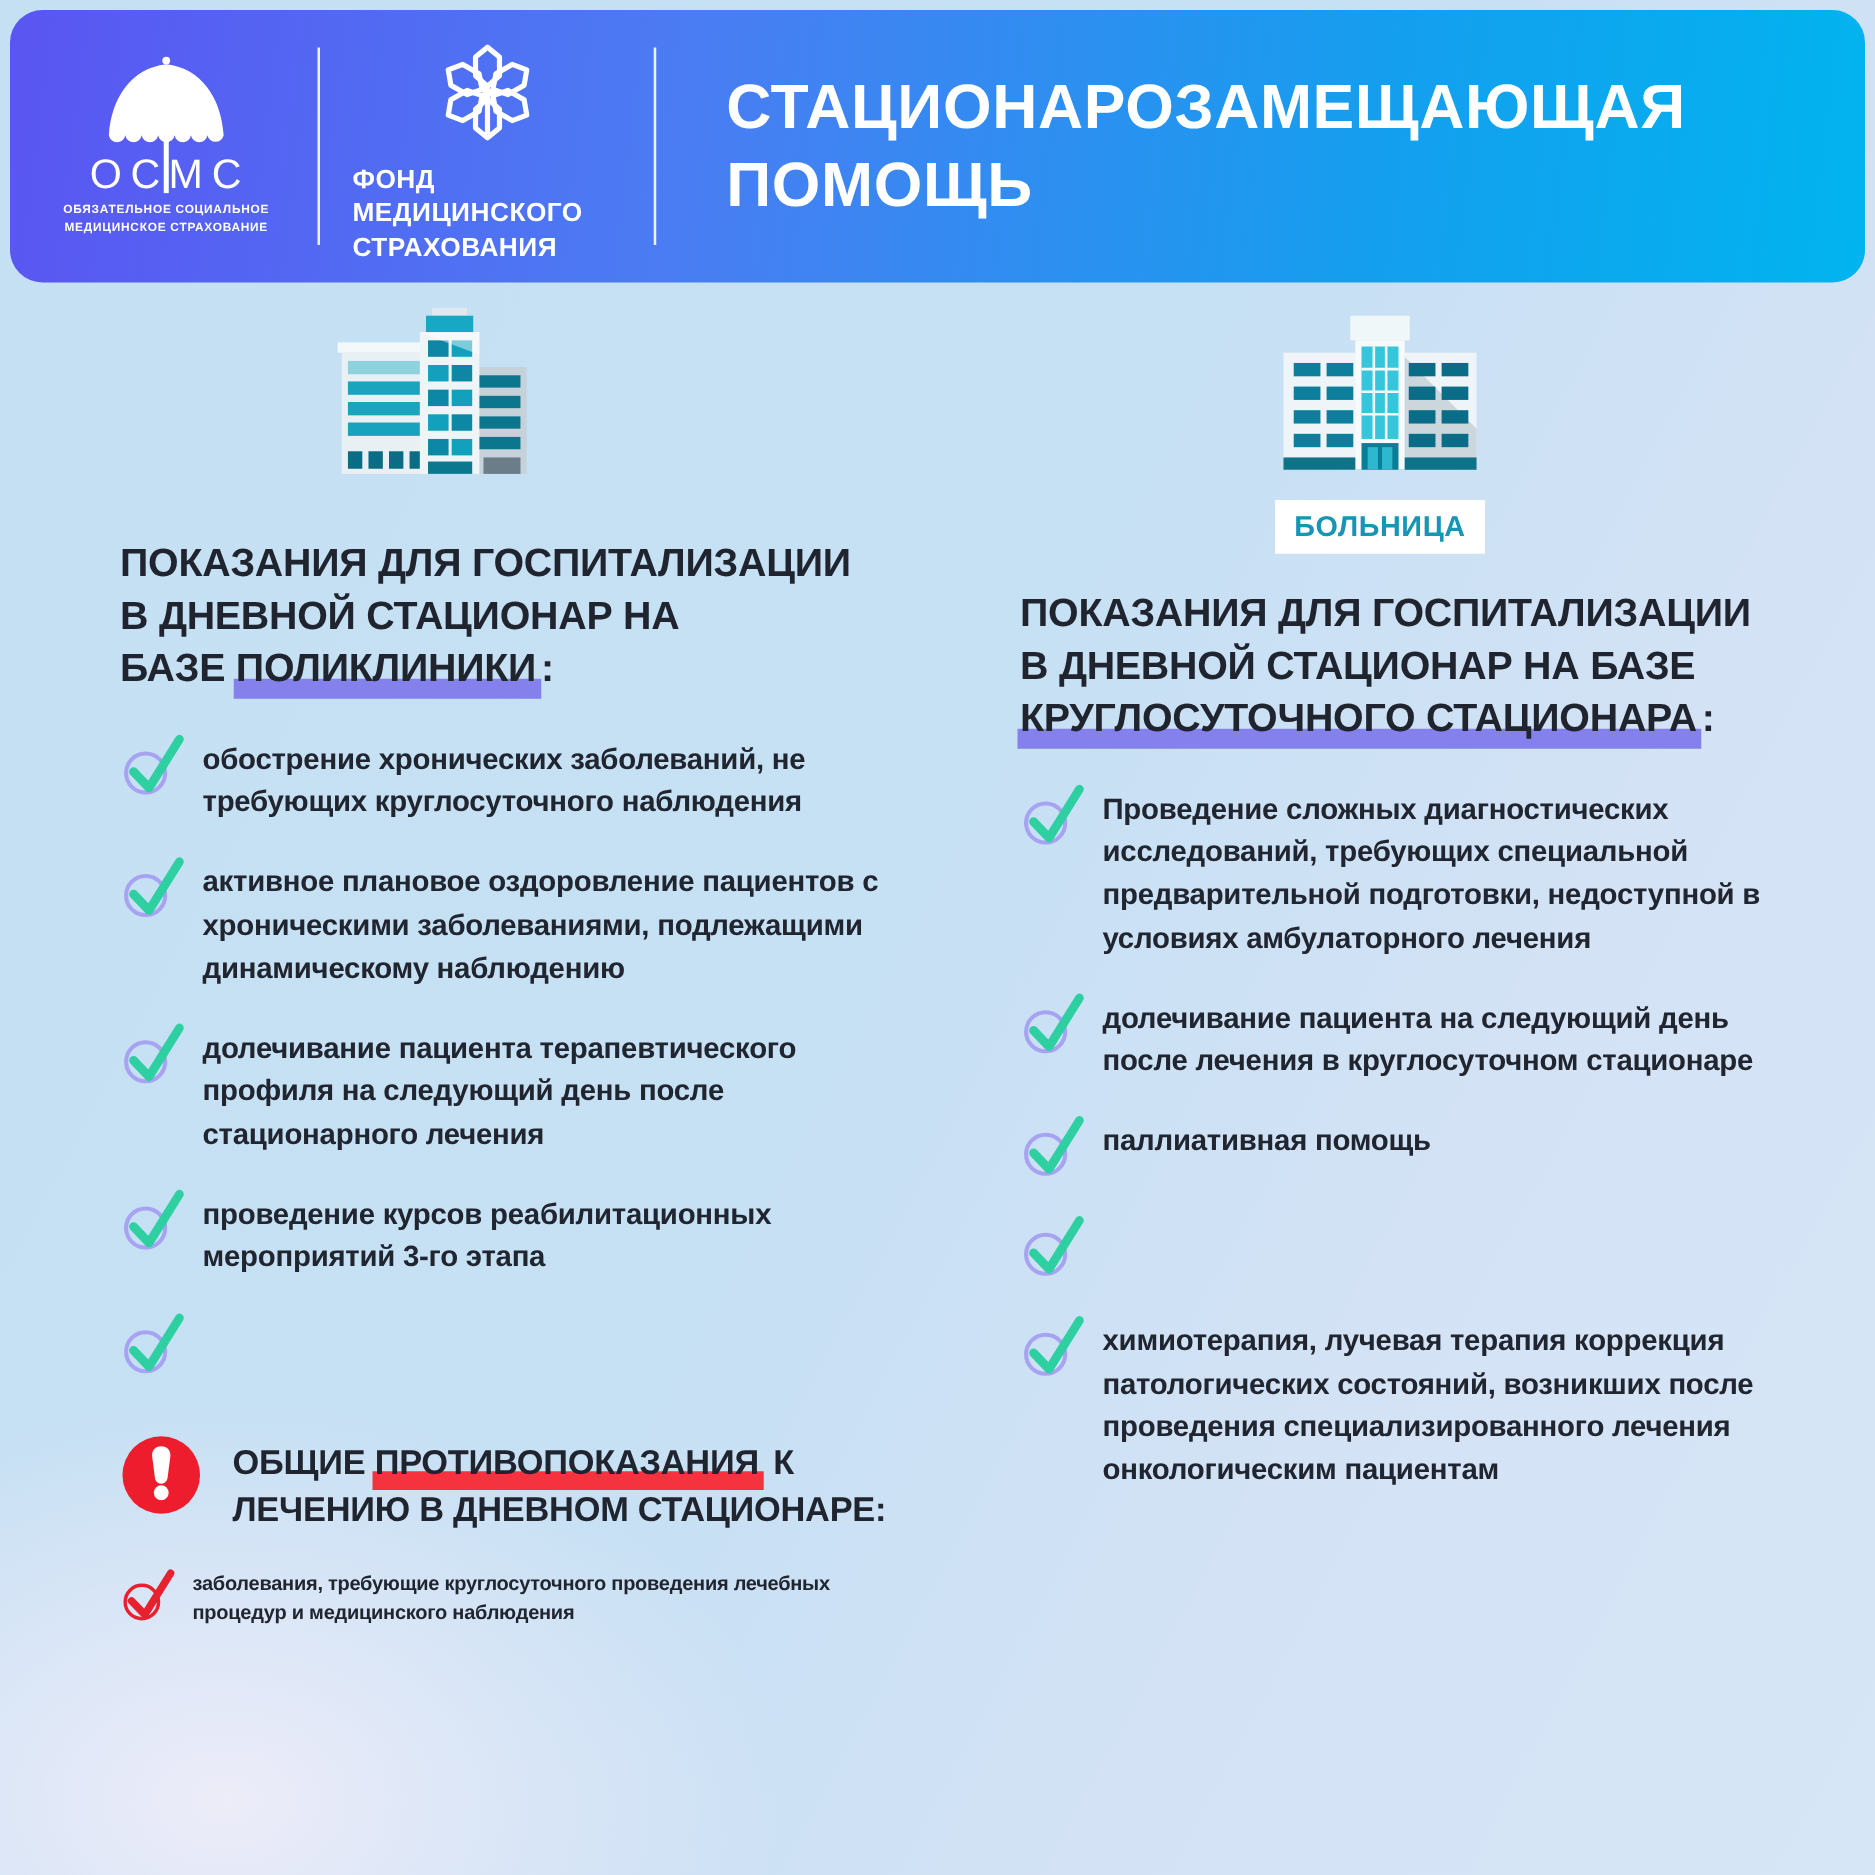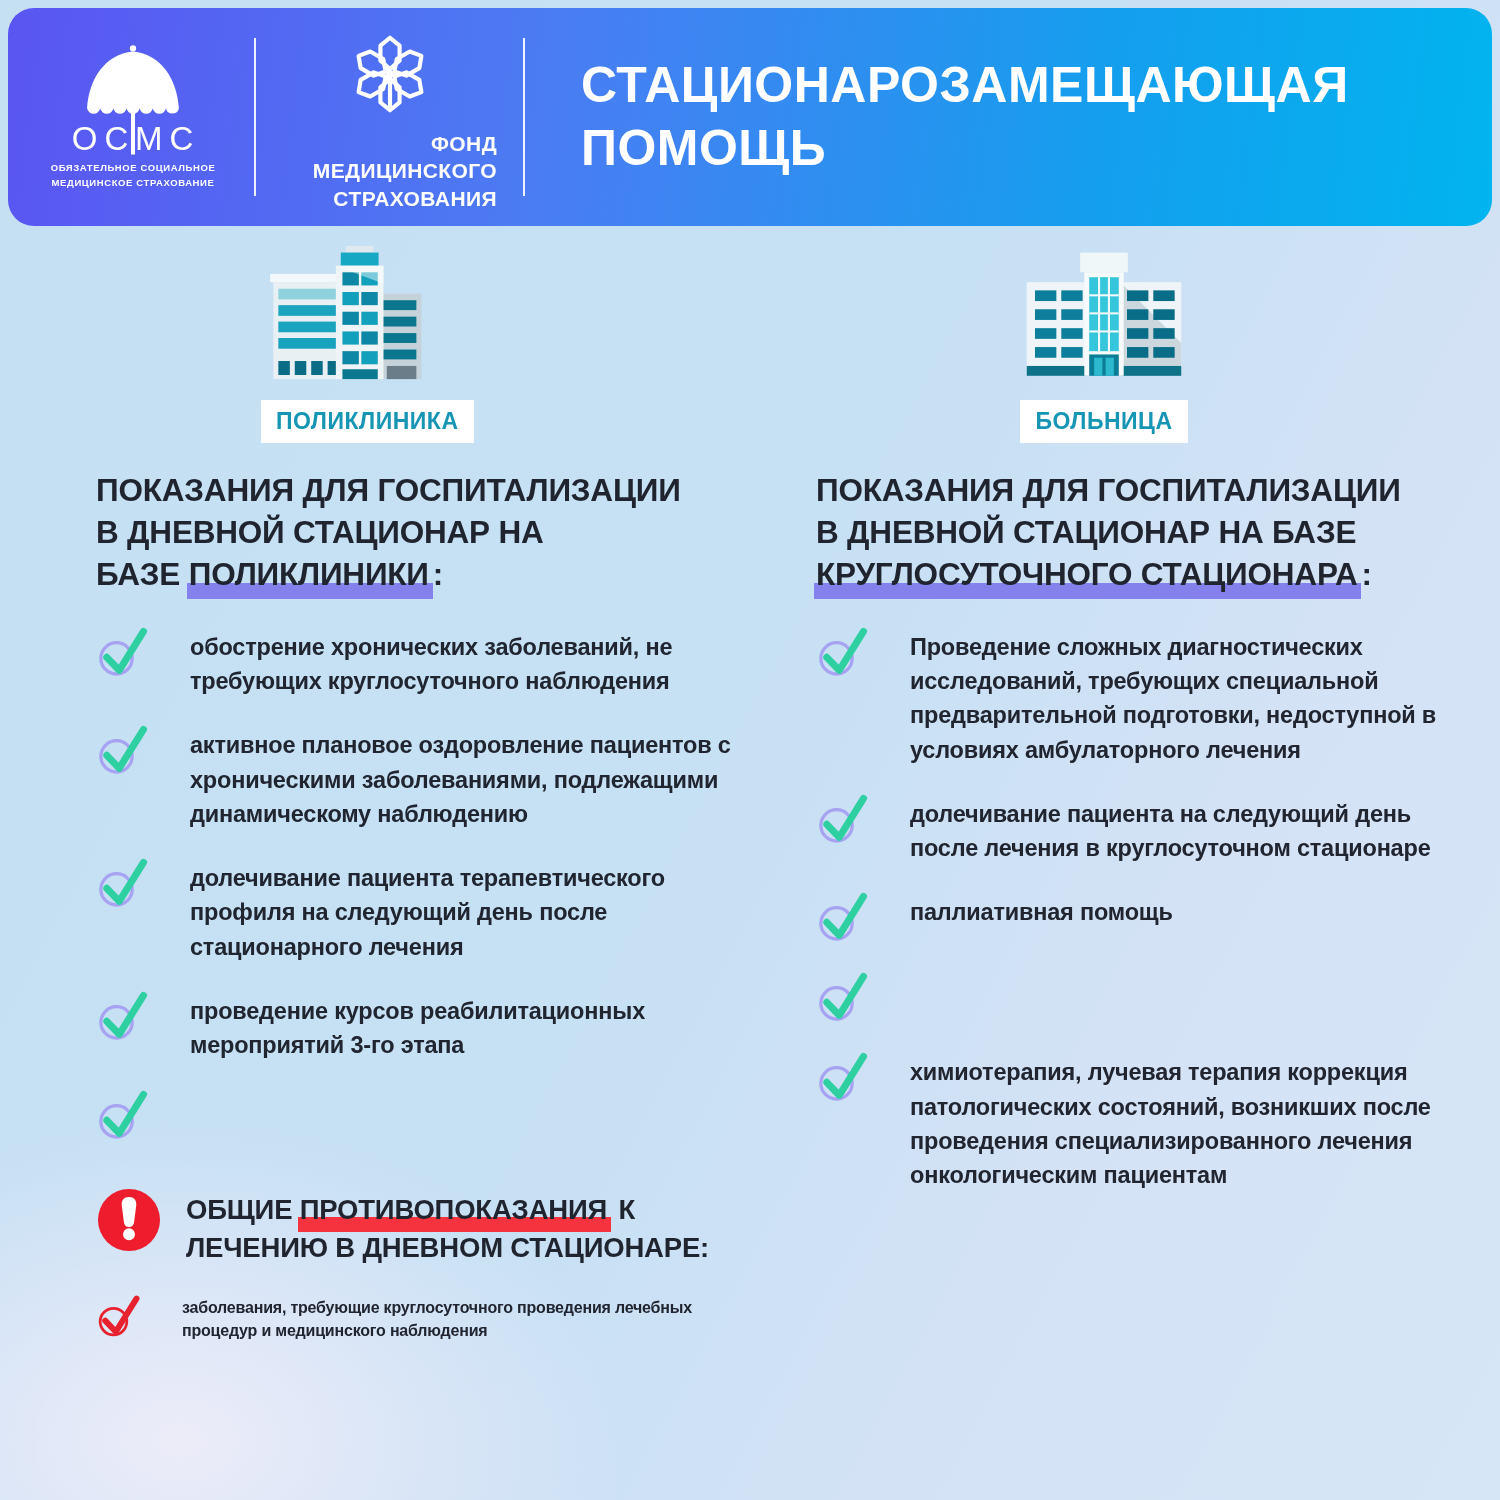--- a/index.html
+++ b/index.html
@@ -14,21 +14,21 @@
   .header{
     height:218px;border-radius:26px;
     background:linear-gradient(97deg,#5a55f2 0%,#4b7cf3 36%,#149fee 74%,#01b4ef 100%);
     display:flex;align-items:center;padding:0 40px 0 30px;color:#fff;
   }
   .osms-block{width:190px;text-align:center;flex:none;}
   .umbrella-svg{width:126px;height:112px;display:block;margin:0 auto;}
   .osms-word{font-size:33px;font-weight:400;letter-spacing:7px;line-height:1;margin:-34px 0 6px 6px;}
   .osms-sub{font-size:9.5px;font-weight:bold;letter-spacing:.6px;line-height:1.55;}
   .v-div{width:2px;height:158px;background:rgba(255,255,255,.9);margin:0 26px;flex:none;}
-  .fund-block{width:215px;text-align:right;flex:none;}
+  .fund-block{width:215px;text-align:left;flex:none;}
   .snowflake-svg{width:100px;height:104px;display:block;margin:0 auto;}
   .fund-name{font-size:21px;font-weight:bold;line-height:1.3;letter-spacing:.4px;margin-top:4px;}
   .header-title{margin-left:30px;font-size:50px;font-weight:bold;line-height:1.26;letter-spacing:.5px;}
   .header-title span{display:block;}
 
   .content{display:flex;gap:60px;padding:20px 48px 0 88px;}
   .col{flex:none;}
   .col-left{width:660px;}
   .col-right{width:644px;}
 
@@ -43,21 +43,21 @@
 
   .col-heading{
     font-size:31.5px;font-weight:bold;color:#1f242e;line-height:1.34;
     letter-spacing:-.2px;margin:26px 0 34px;
   }
   .col-heading .hline{display:block;}
   .hl{padding:0 4px 7px 2px;margin-left:-2px;
       background:linear-gradient(#8480ec,#8480ec) no-repeat 0 100%/100% 16px;}
   .hl.red{background:linear-gradient(#f4333f,#f4333f) no-repeat 0 100%/100% 15px;}
 
-  .item{display:flex;gap:40px;margin-bottom:30px;}
+  .item{display:flex;gap:12px;margin-bottom:30px;}
   .item-icon{flex:0 0 54px;width:54px;height:54px;margin-top:-4px;}
   .item-icon svg{width:100%;height:100%;display:block;}
   .icon-check{--ring:#a7a2f1;--tick:#2ed0a2;}
   .icon-check.red{--ring:#e8212f;--tick:#e8212f;}
   .warn-item .item-icon{flex:0 0 46px;width:46px;height:46px;margin-top:-2px;}
   .item-text{margin:0;font-size:23.5px;font-weight:bold;color:#20252f;line-height:1.46;letter-spacing:-.2px;max-width:560px;}
   .warn-item .item-text{font-size:16px;line-height:1.45;max-width:520px;}
   .item-title{display:block;text-transform:uppercase;}
 
   .warn-head{display:flex;gap:24px;align-items:flex-start;margin:44px 0 28px;}
@@ -163,21 +163,20 @@
         <rect x="115" y="56" width="20" height="16" fill="#0d87a5"></rect>
         <rect x="92" y="80" width="20" height="16" fill="#0d87a5"></rect>
         <rect x="115" y="80" width="20" height="16" fill="#12a0bc"></rect>
         <rect x="92" y="104" width="20" height="16" fill="#12a0bc"></rect>
         <rect x="115" y="104" width="20" height="16" fill="#0d87a5"></rect>
         <rect x="92" y="128" width="20" height="16" fill="#0d87a5"></rect>
         <rect x="115" y="128" width="20" height="16" fill="#12a0bc"></rect>
         <rect x="92" y="150" width="43" height="12" fill="#0b7890"></rect>
         <polygon points="84,24 142,24 142,46" fill="#ffffff" opacity="0.45"></polygon>
       </svg>
-      <div class="building-label">ПОЛИКЛИНИКА</div>
     </div>
 
     <h2 class="col-heading">
       <span class="hline">ПОКАЗАНИЯ ДЛЯ ГОСПИТАЛИЗАЦИИ</span>
       <span class="hline">В ДНЕВНОЙ СТАЦИОНАР НА</span>
       <span class="hline"><span>БАЗЕ </span><span class="hl">ПОЛИКЛИНИКИ</span><span>:</span></span>
     </h2>
 
     <div class="checklist">
       <div class="item">

